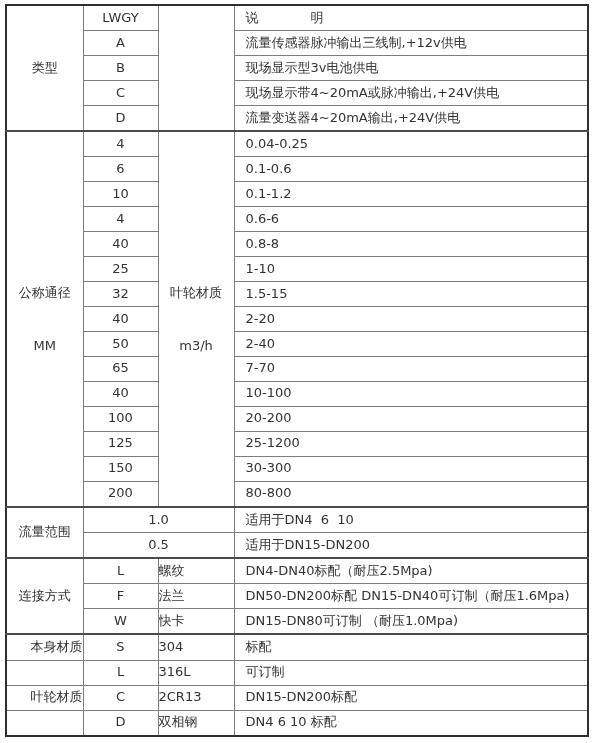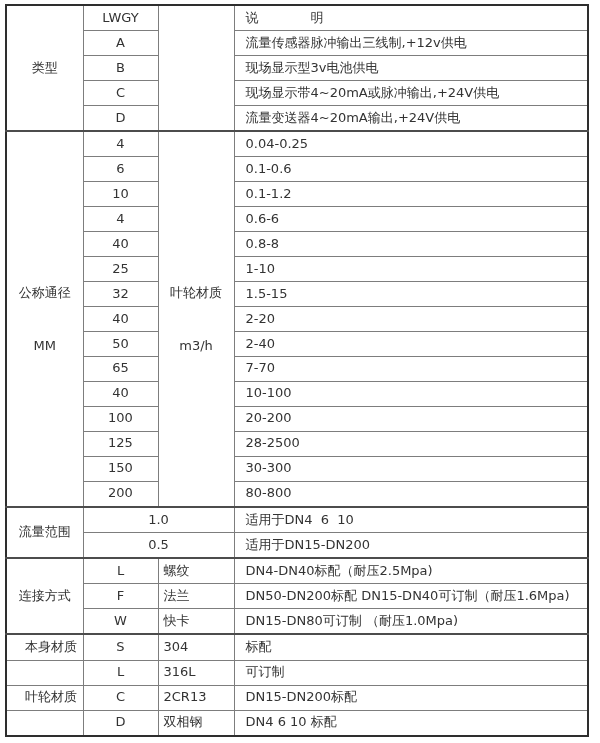--- a/index.html
+++ b/index.html
@@ -19,23 +19,23 @@
     border: 1px solid #7d7d7d;
     font-size: 13px;
     color: #333333;
     padding: 0;
     line-height: 1.3;
     white-space: pre-wrap;
     overflow: hidden;
     vertical-align: middle;
   }
   td.center { text-align: center; }
-  td.sub    { text-align: left; padding-left: 5px; }
+  td.sub    { text-align: left; }
   td.desc   { text-align: left; padding-left: 11px; }
-  td.leftlbl{ text-align: left; padding-left: 18px; }
+  td.leftlbl{ text-align: right; padding-left: 18px; }
   tr.sec-top > td { border-top: 2px solid #4c4c4c; }
   .two-line div { line-height: 19px; }
 </style>
 </head>
 <body>
 
 <table class="spec">
   <colgroup>
     <col style="width:77px">
       <col style="width:75px">
@@ -118,21 +118,21 @@
   <tr>
         <td class="center">40</td>
         <td class="desc">10-100</td>
       </tr>
   <tr>
         <td class="center">100</td>
         <td class="desc">20-200</td>
       </tr>
   <tr>
         <td class="center">125</td>
-        <td class="desc">28-2500</td>
+        <td class="desc">25-1200</td>
       </tr>
   <tr>
         <td class="center">150</td>
         <td class="desc">30-300</td>
       </tr>
   <tr>
         <td class="center">200</td>
         <td class="desc">80-800</td>
       </tr>
 

